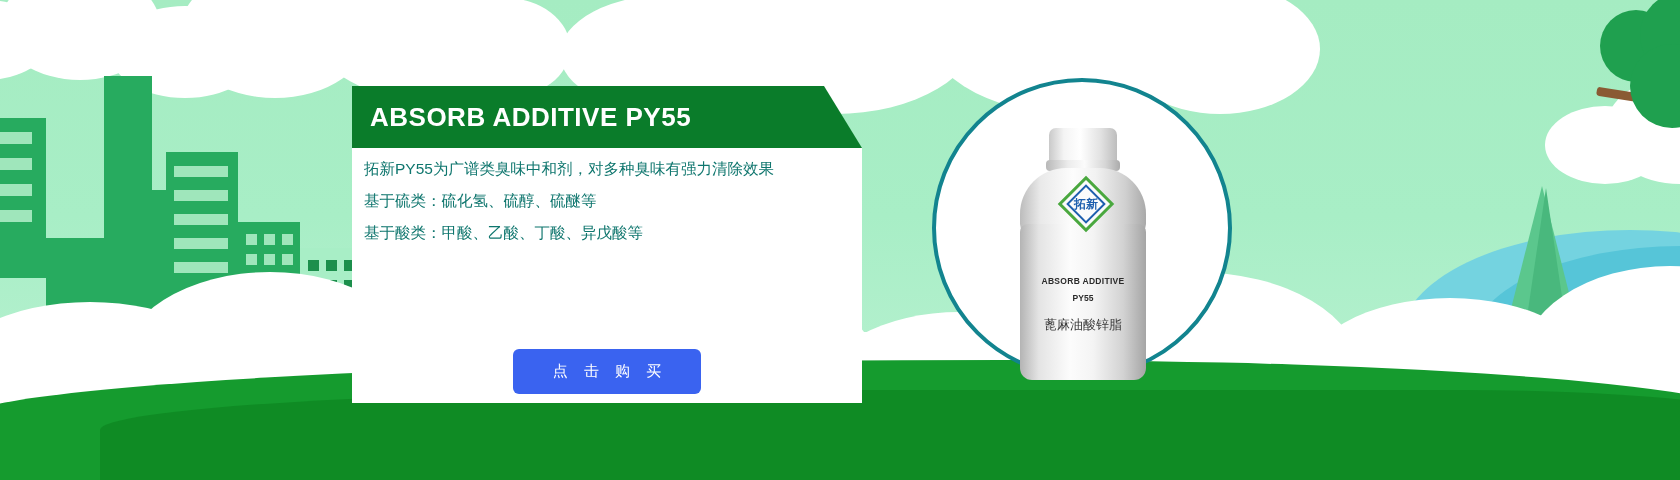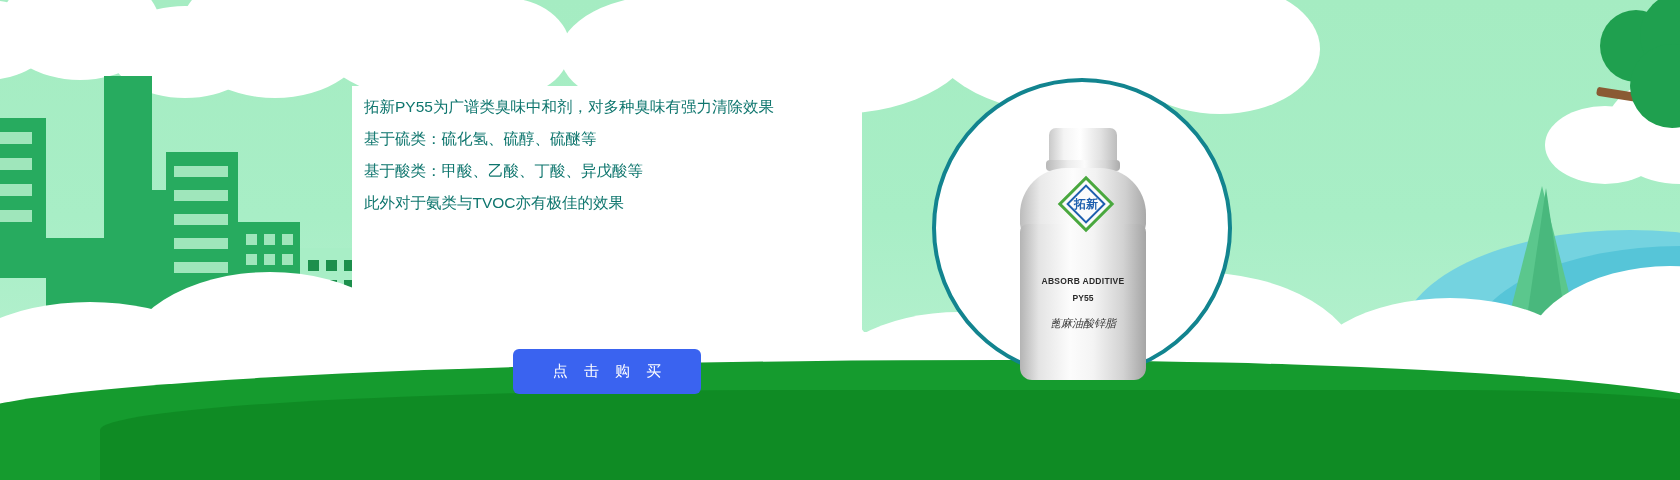--- a/index.html
+++ b/index.html
@@ -88,21 +88,21 @@
         background:linear-gradient(90deg,#c9c9c9 0%,#f4f4f4 22%,#ffffff 46%,#e2e2e2 76%,#bdbdbd 100%);}
   .bcapring{position:absolute;left:32px;top:32px;width:74px;height:11px;border-radius:4px;
         background:linear-gradient(90deg,#b8b8b8 0%,#ececec 30%,#fbfbfb 52%,#d6d6d6 80%,#ababab 100%);}
   .bshoulder{position:absolute;left:6px;top:40px;width:126px;height:66px;border-radius:46px 46px 10px 10px;
         background:linear-gradient(90deg,#bcbcbc 0%,#e9e9e9 16%,#fdfdfd 42%,#f2f2f2 60%,#cfcfcf 84%,#a9a9a9 100%);}
   .bbody{position:absolute;left:6px;top:96px;width:126px;height:156px;border-radius:8px 8px 12px 12px;
         background:linear-gradient(90deg,#b4b4b4 0%,#e4e4e4 15%,#fcfcfc 40%,#f4f4f4 58%,#d2d2d2 82%,#a5a5a5 100%);}
   .blabel{position:absolute;left:6px;top:148px;width:126px;text-align:center;color:#2b2b2b;}
   .blabel .l1{font-size:8.5px;font-weight:bold;letter-spacing:.3px;}
   .blabel .l2{font-size:8.5px;font-weight:bold;margin-top:7px;}
-  .blabel .l3{font-size:11px;margin-top:13px;color:#3a3a3a;font-style:italic;}
+  .blabel .l3{font-size:13px;margin-top:13px;color:#3a3a3a;}
   
   .blogo{position:absolute;left:52px;top:56px;width:40px;height:40px;transform:rotate(45deg);
          border:3px solid #4aa83f;box-sizing:border-box;background:#fbfbfb;}
   .blogoIn{position:absolute;left:3px;top:3px;right:3px;bottom:3px;border:2px solid #1e5fae;}
   .blogoTxt{position:absolute;left:52px;top:56px;width:40px;height:40px;display:flex;
             align-items:center;justify-content:center;color:#1e5fae;font-size:12px;font-weight:bold;}
 
   
   .card{position:absolute;left:352px;top:86px;width:510px;height:320px;}
   .titlebar{position:relative;width:510px;height:62px;background:#0a7c2a;
@@ -224,24 +224,26 @@
     </div>
     <div class="blogoTxt">拓新</div>
     <div class="blabel">
       <div class="l1">ABSORB ADDITIVE</div>
       <div class="l2">PY55</div>
       <div class="l3">蓖麻油酸锌脂</div>
     </div>
   </div>
 
   <div class="card">
+    <div class="titlebar">
+      <div class="titletxt">ABSORB ADDITIVE PY55</div>
+    </div>
     <div class="body">
       <div class="line">拓新PY55为广谱类臭味中和剂，对多种臭味有强力清除效果</div>
       <div class="line">基于硫类：硫化氢、硫醇、硫醚等</div>
       <div class="line">基于酸类：甲酸、乙酸、丁酸、异戊酸等</div>
-      <div class="line">此外对于氨类与TVOC亦有极佳的效果</div>
     </div>
     <div class="buywrap">
       <button class="buybtn">点 击 购 买</button>
     </div>
   </div>
 
 </div>
 
 </body></html>

